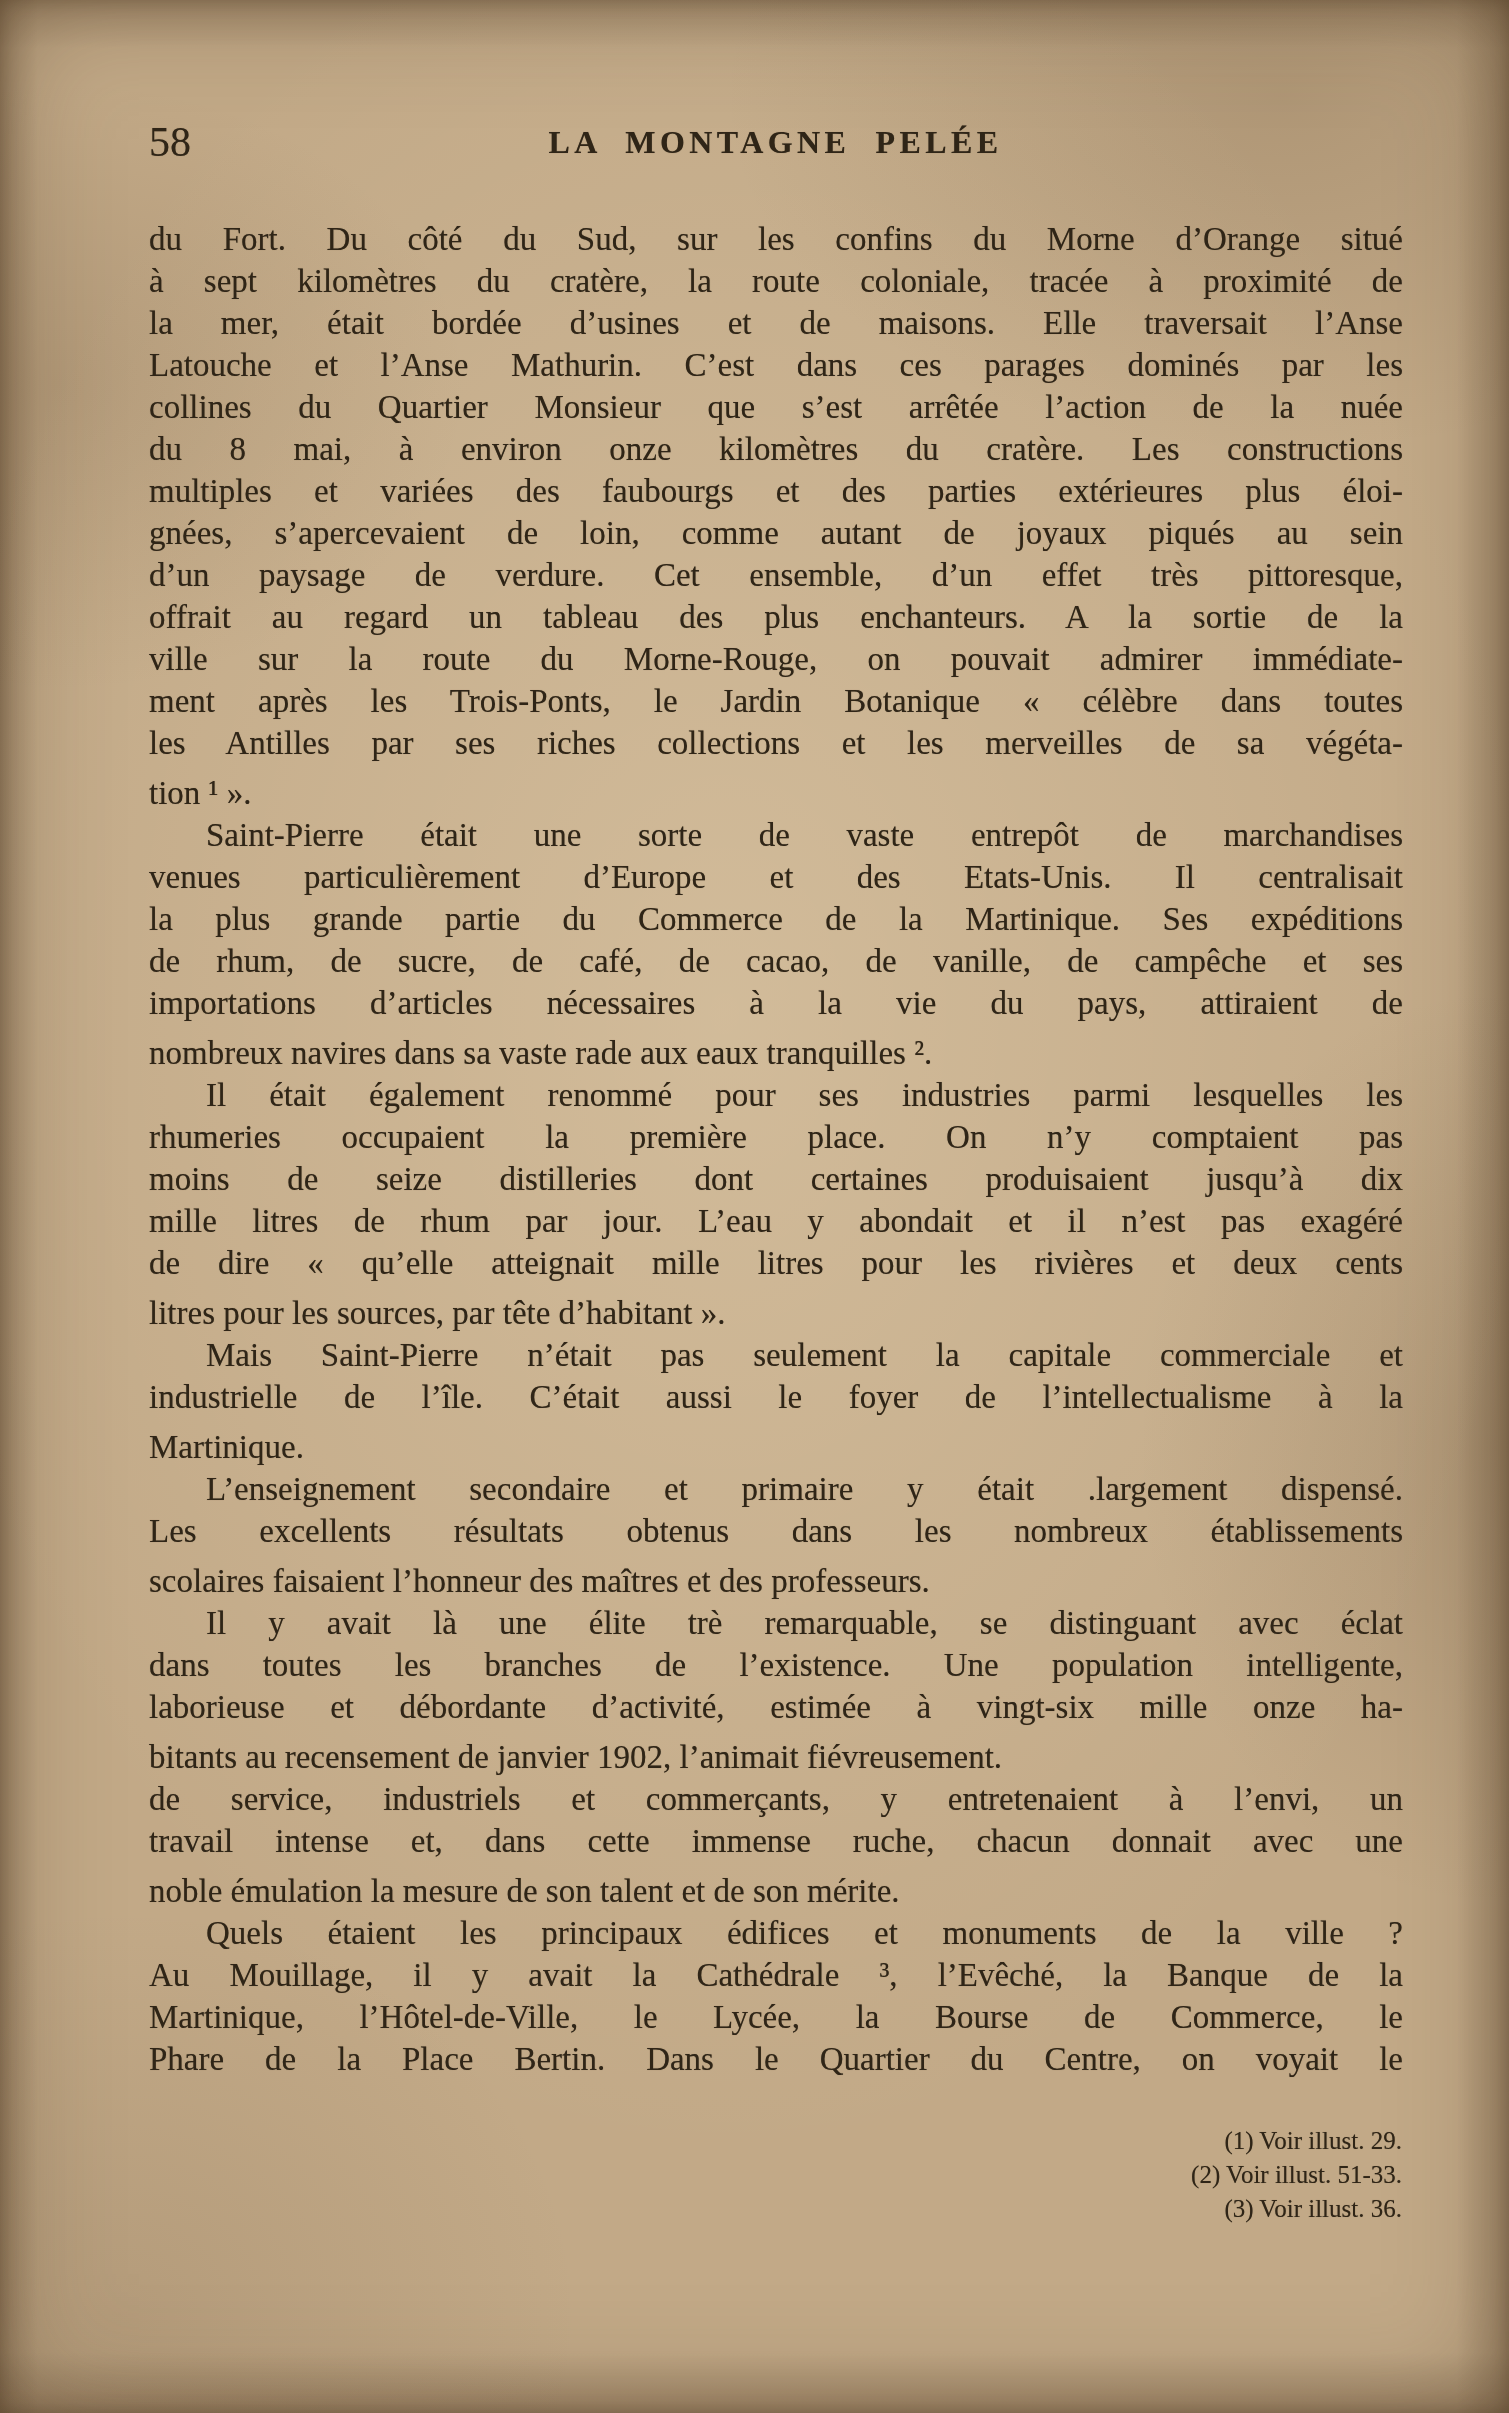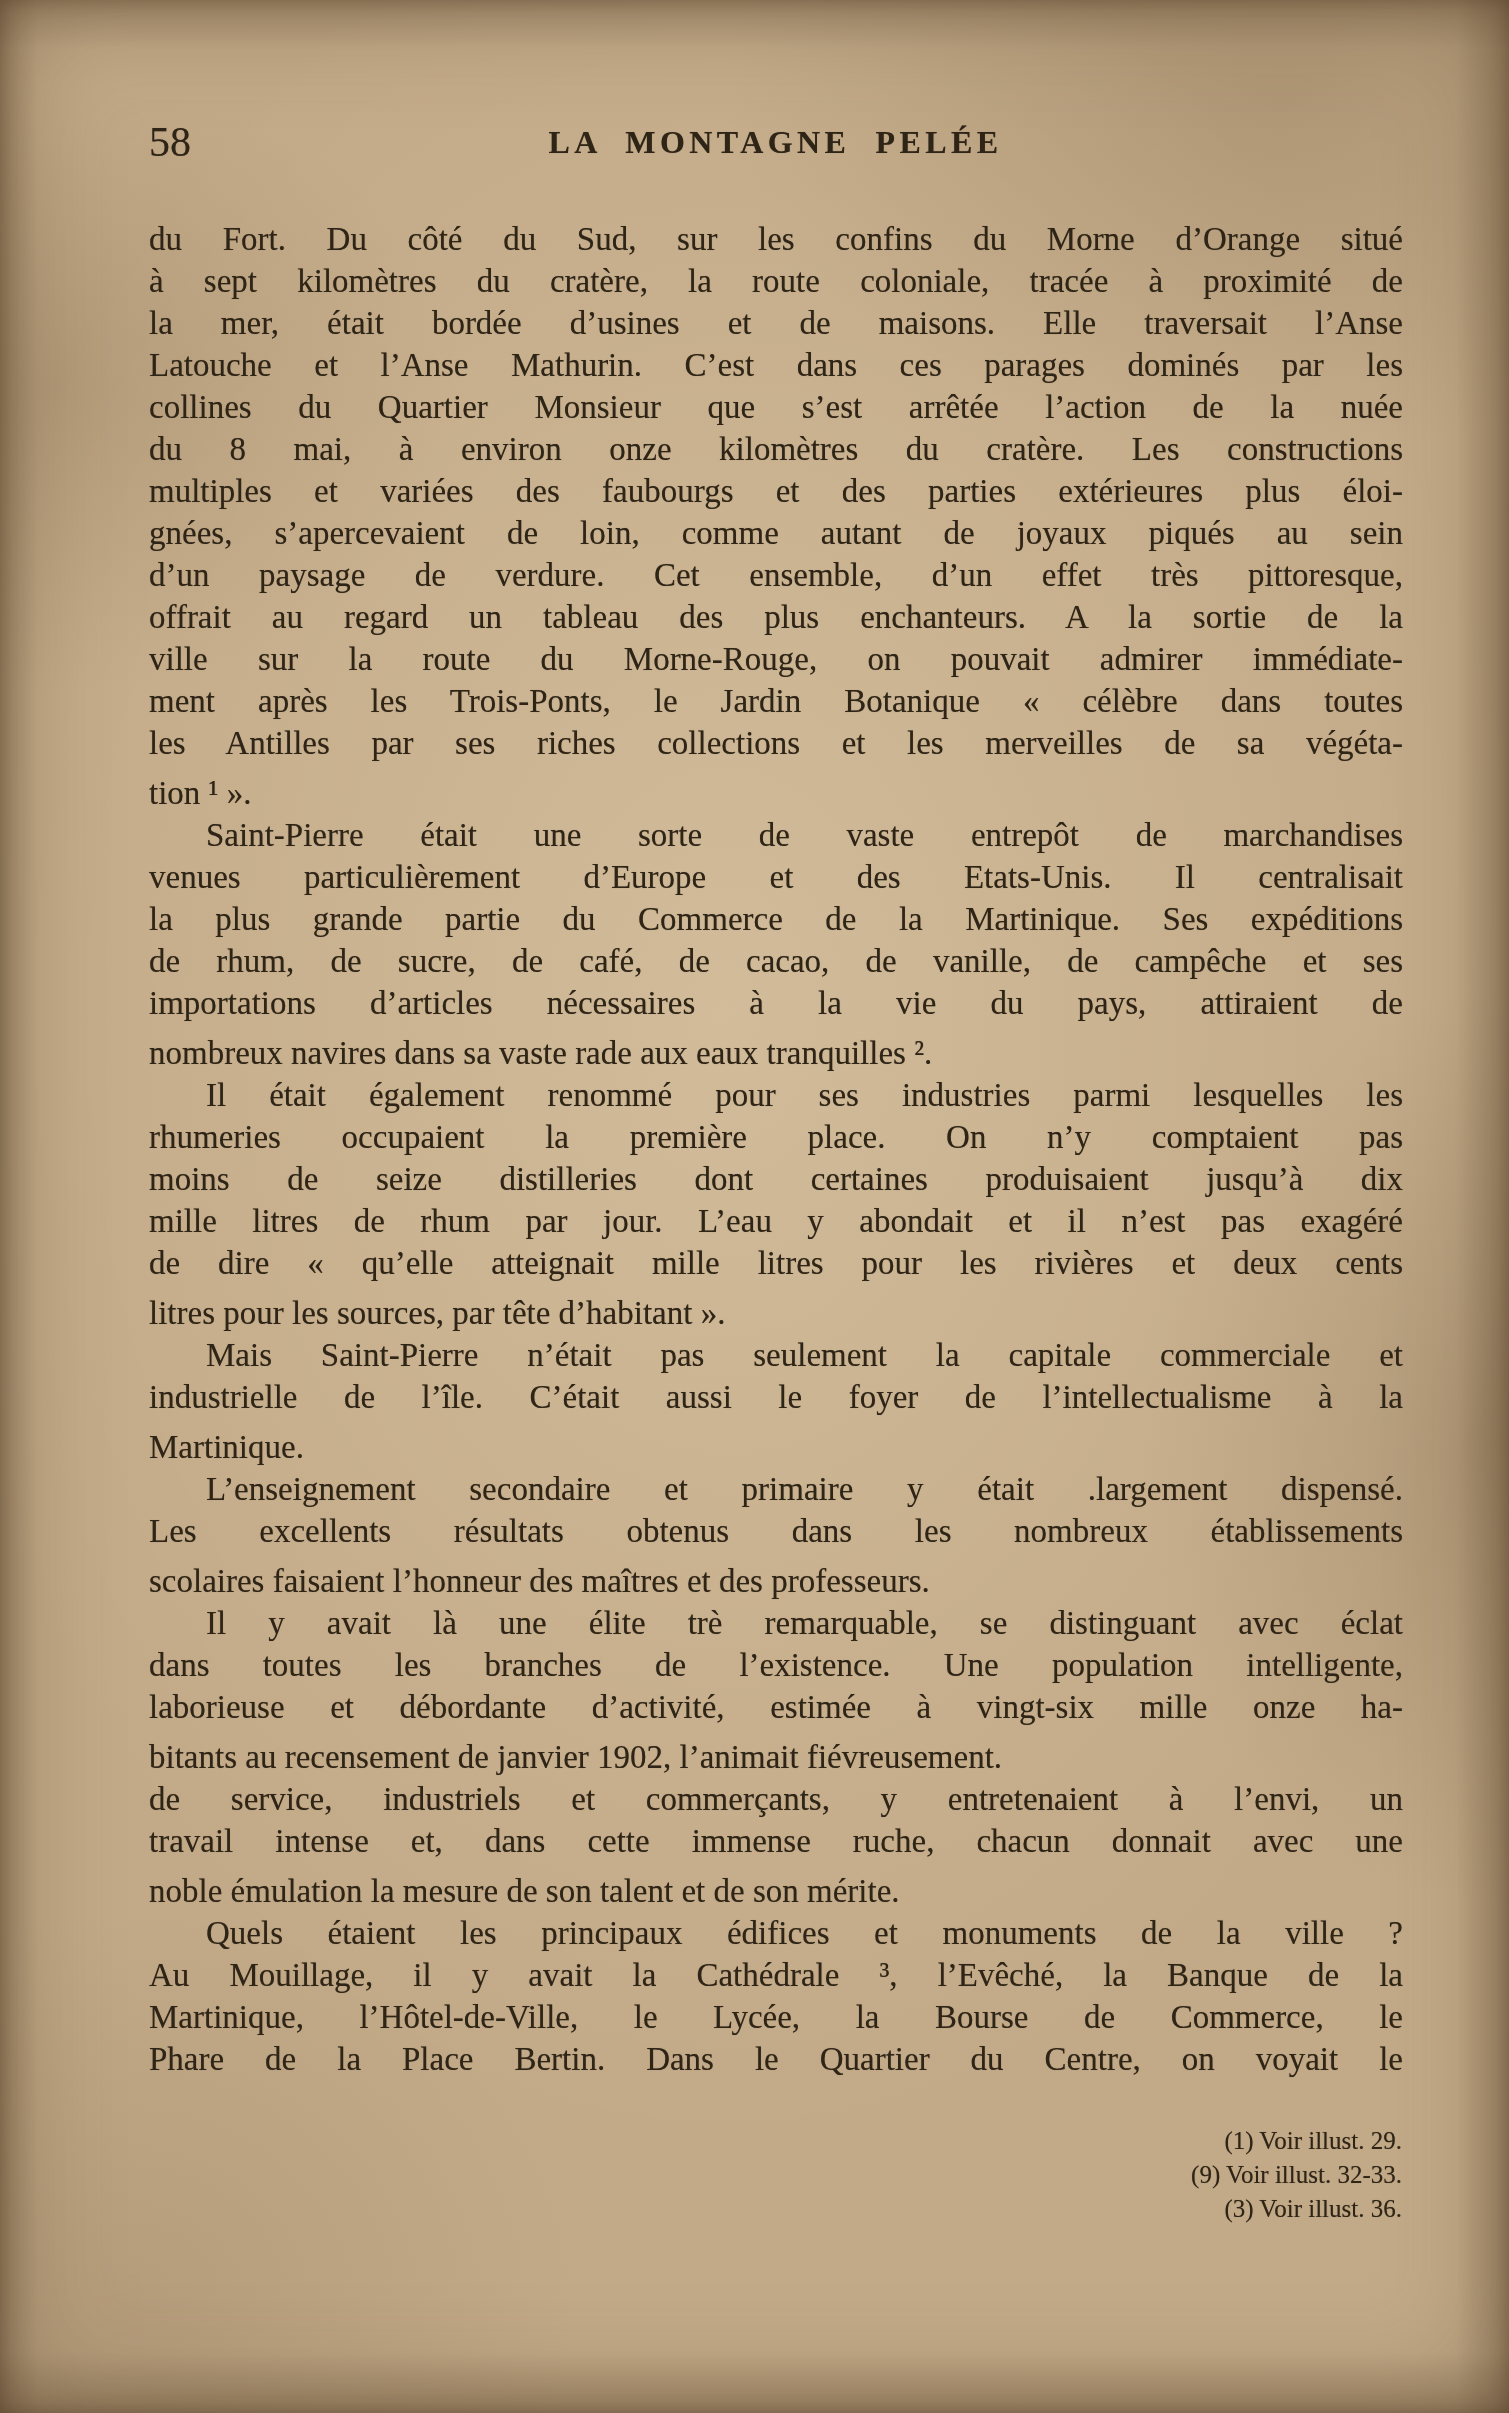--- a/index.html
+++ b/index.html
@@ -147,17 +147,17 @@
       <div class="paragraph">
         <div class="line indent">Quels étaient les principaux édifices et monuments de la ville ?</div>
         <div class="line">Au Mouillage, il y avait la Cathédrale ³, l’Evêché, la Banque de la</div>
         <div class="line">Martinique, l’Hôtel-de-Ville, le Lycée, la Bourse de Commerce, le</div>
         <div class="line">Phare de la Place Bertin. Dans le Quartier du Centre, on voyait le</div>
       </div>
     </div>
 
   <div class="footnotes">
       <div class="footnote">(1) Voir illust. 29.</div>
-      <div class="footnote">(9) Voir illust. 32-33.</div>
+      <div class="footnote">(2) Voir illust. 51-33.</div>
       <div class="footnote">(3) Voir illust. 36.</div>
     </div>
 </div>
 
 
 </body></html>

